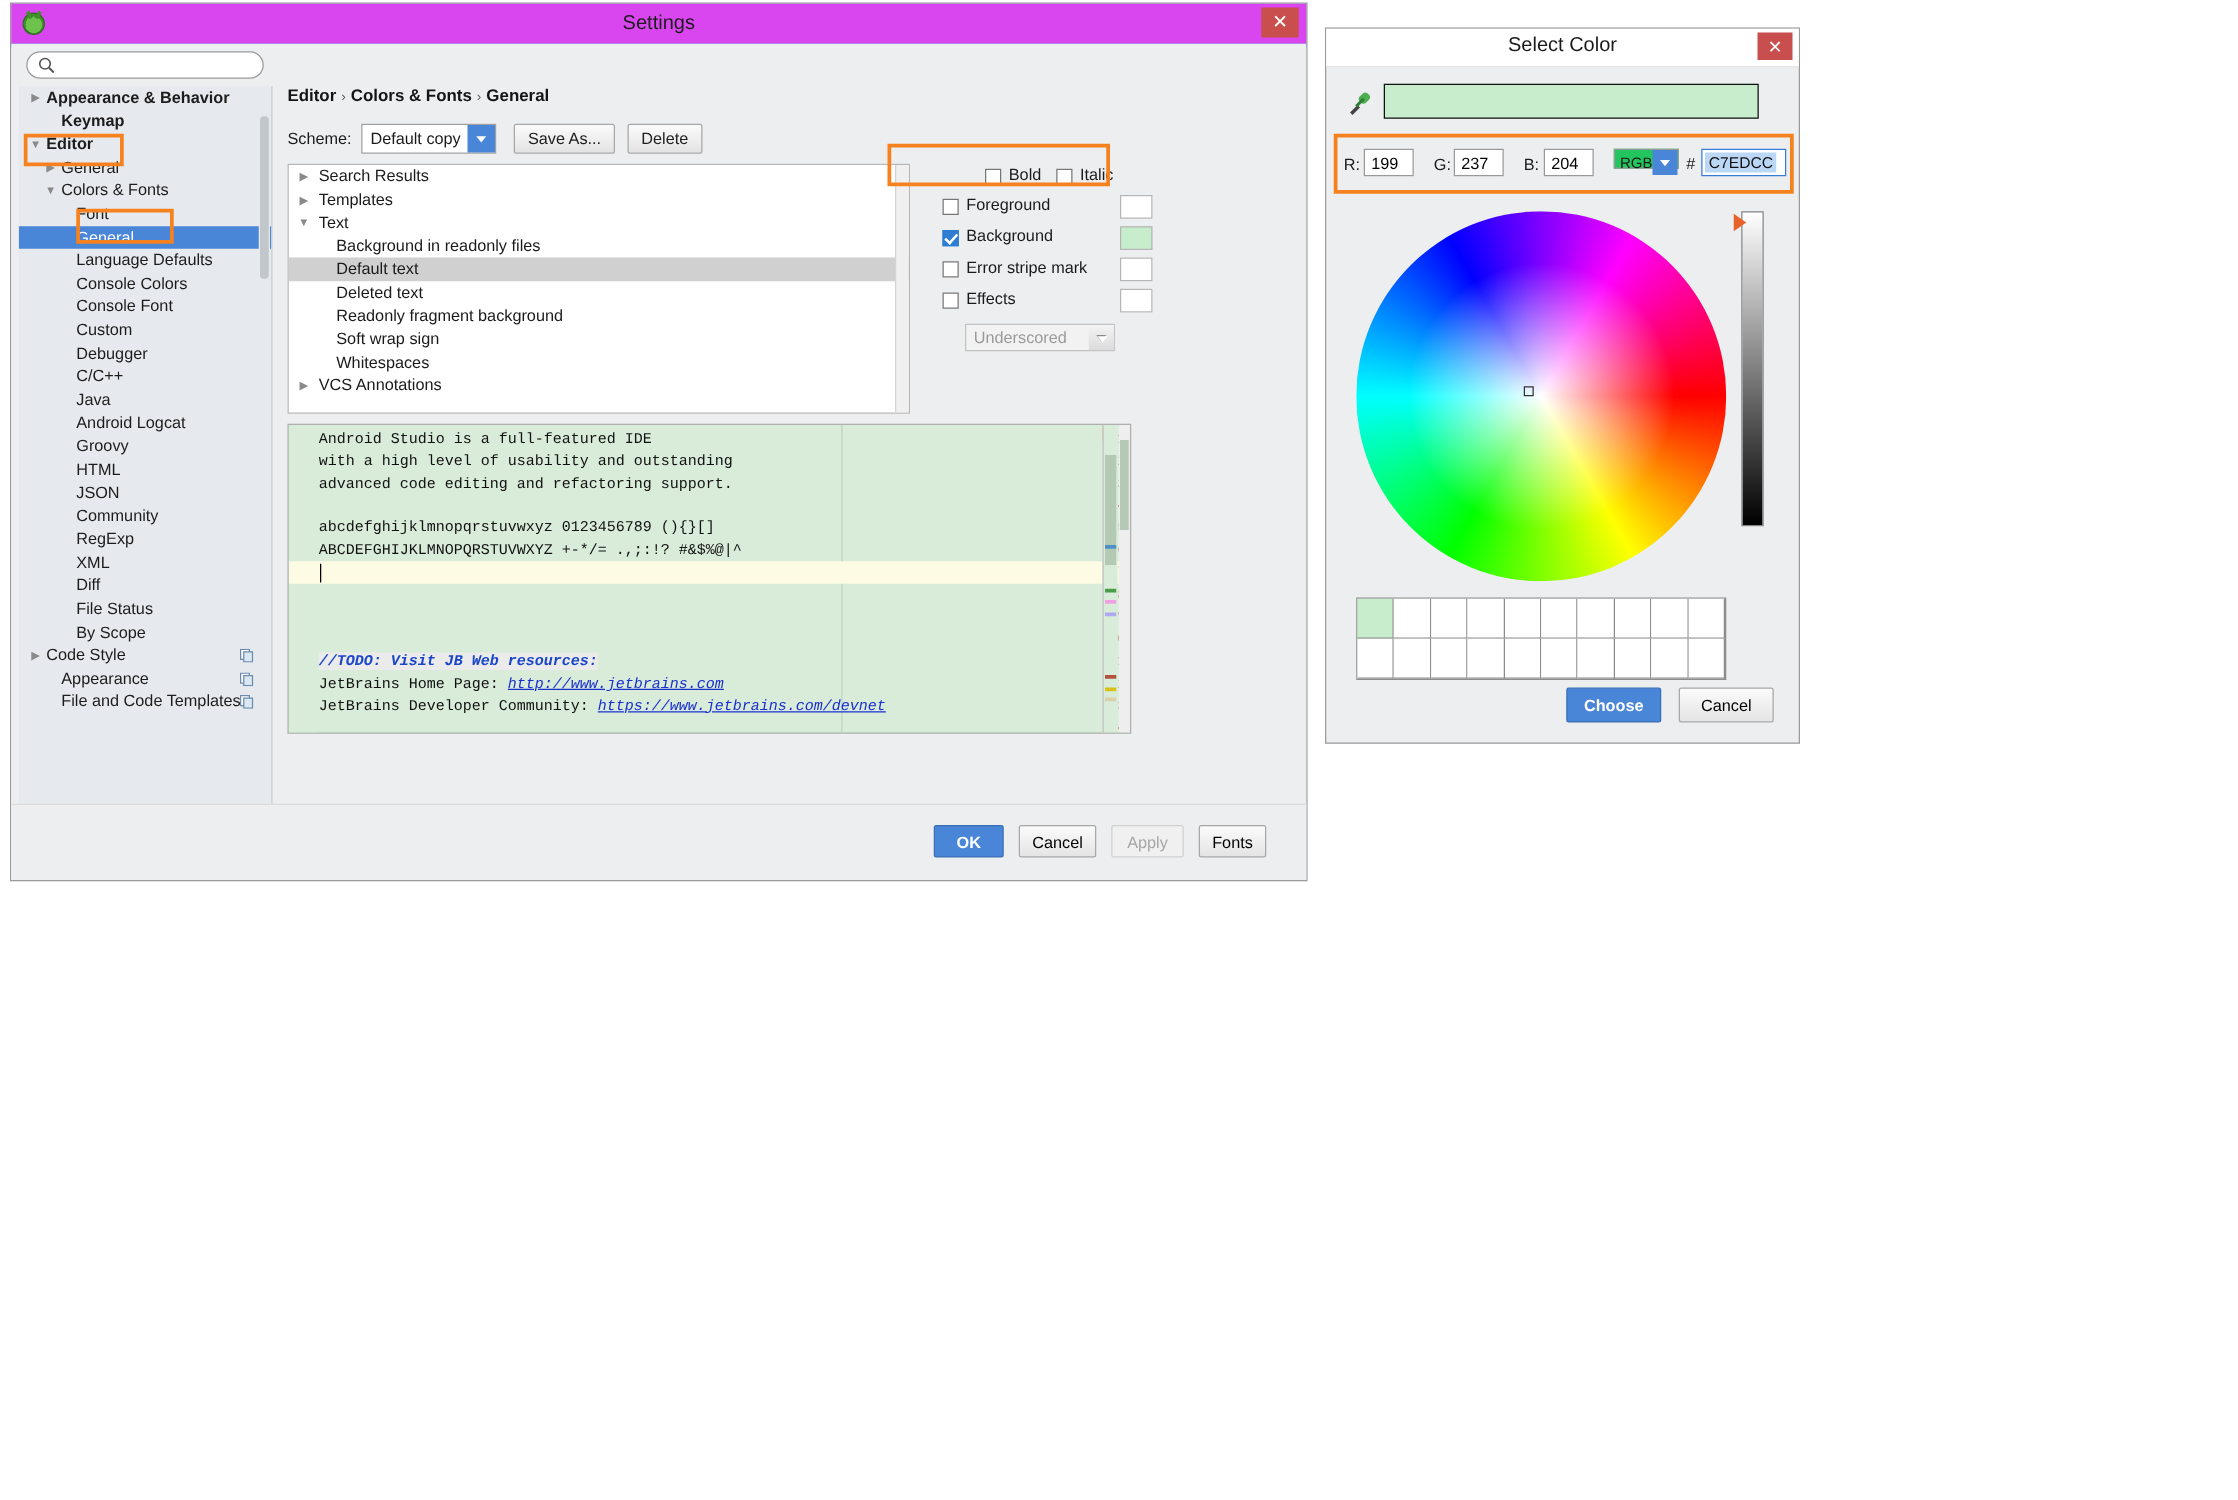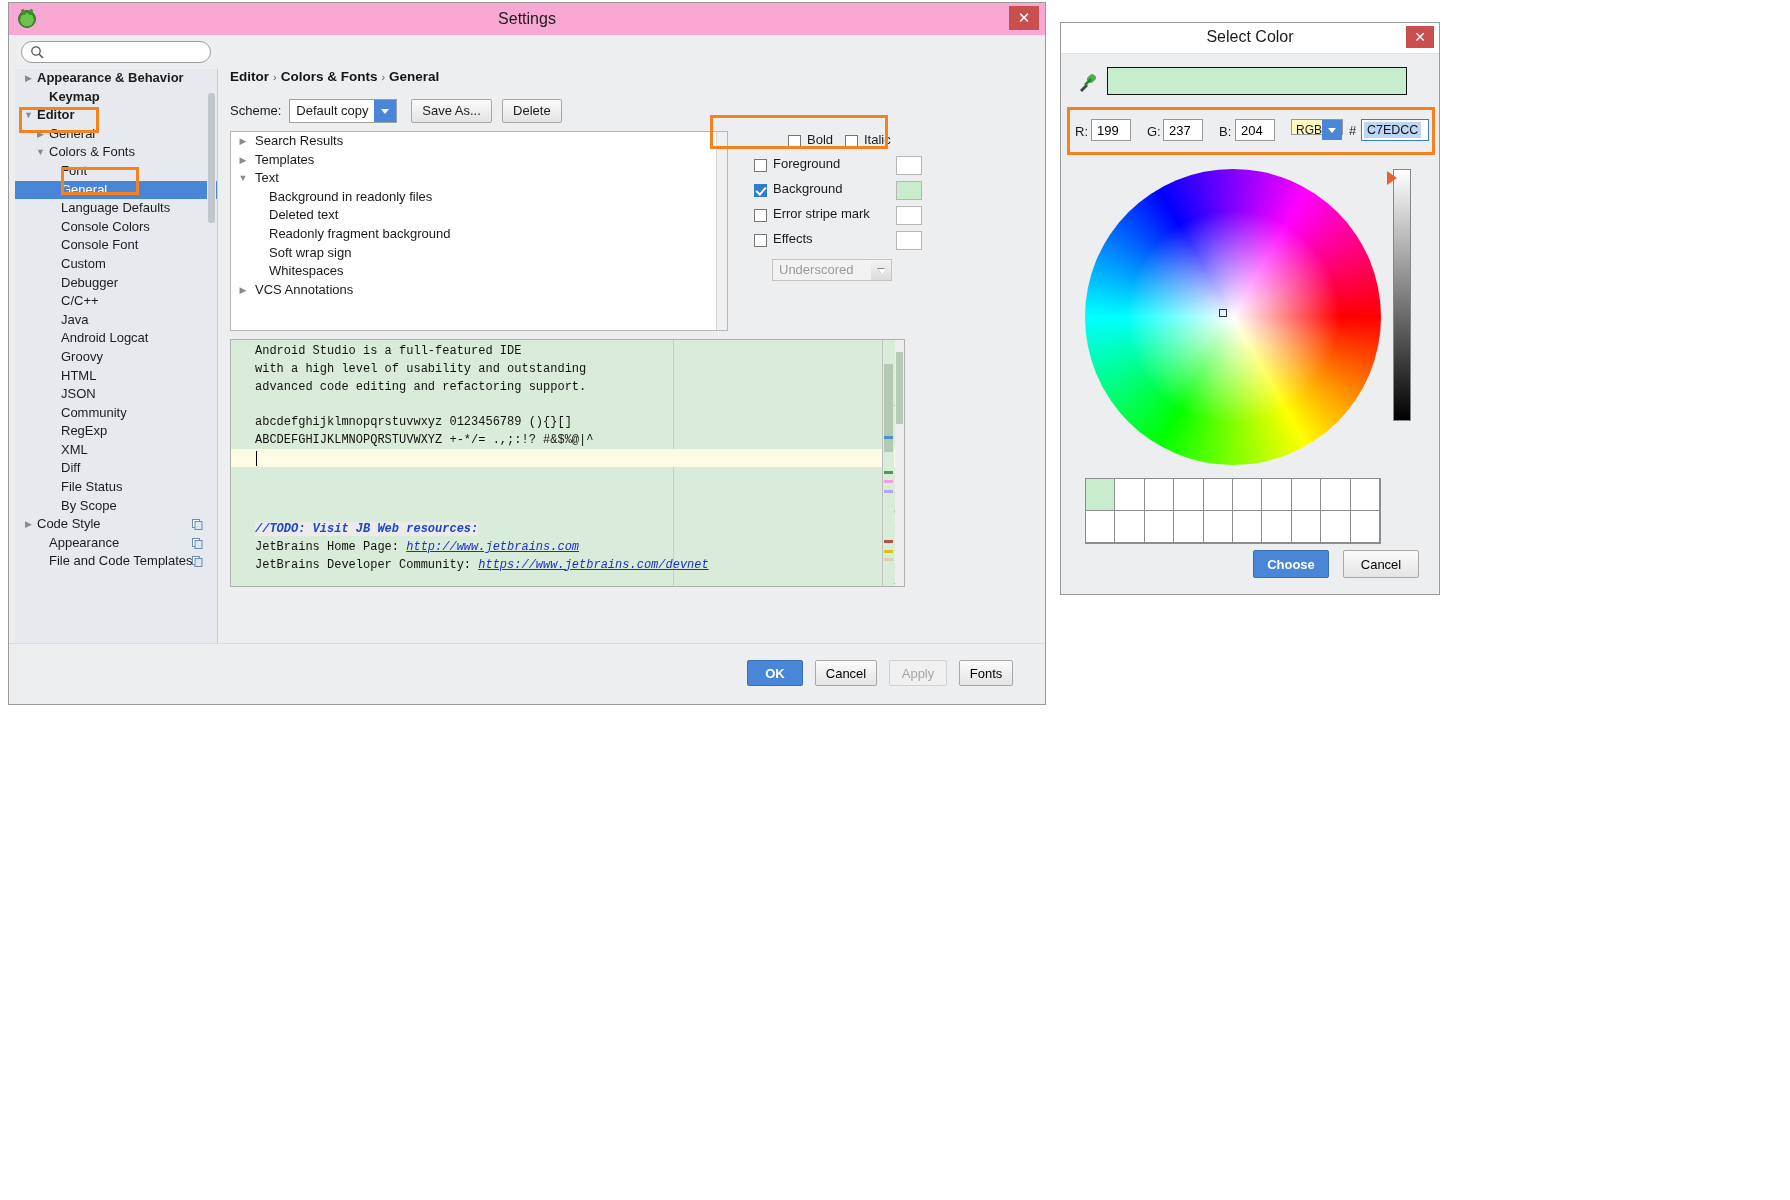--- a/index.html
+++ b/index.html
@@ -1,20 +1,20 @@
 <!DOCTYPE html>
 <html><head>
 <meta charset="utf-8">
 <style>
   html,body{margin:0;padding:0;background:#fff;}
   body{width:1790px;height:1200px;font-family:"Liberation Sans",sans-serif;font-size:13px;color:#1a1a1a;position:relative;overflow:hidden;}
 
   
   #settings-window{position:absolute;left:8px;top:2px;width:1038px;height:703px;background:#eceef0;border:1px solid #9a9a9a;box-sizing:border-box;}
-  #settings-titlebar{height:32px;background:#f9a8d4;position:relative;border-bottom:3px solid #0ea5e9;}
+  #settings-titlebar{height:32px;background:#d946ef;position:relative;border-bottom:3px solid #0ea5e9;}
   #settings-title{position:absolute;left:0;right:0;top:7px;text-align:center;font-size:16px;color:#1c1c1c;}
   #app-icon{position:absolute;left:9px;top:7px;width:18px;height:18px;border-radius:50%;
     background:radial-gradient(circle at 50% 55%, #6cc24a 0 55%, #3f8f2a 56% 100%);border:1px solid #2f6e1f;box-sizing:border-box;}
   #app-icon:before{content:"";position:absolute;left:3px;top:-2px;width:3px;height:6px;background:#3f8f2a;transform:rotate(-30deg);}
   #app-icon:after{content:"";position:absolute;right:3px;top:-2px;width:3px;height:6px;background:#3f8f2a;transform:rotate(30deg);}
   #settings-close{position:absolute;right:6px;top:3px;width:30px;height:24px;background:#c94f4f;color:#fff;font-size:15px;line-height:24px;text-align:center;cursor:pointer;}
 
   #settings-body{position:absolute;left:0;top:32px;right:0;bottom:0;background:#eceef0;}
 
   
@@ -92,21 +92,21 @@
   
   #color-dialog{position:absolute;left:1060px;top:22px;width:380px;height:573px;background:#eceef0;border:1px solid #9a9a9a;box-sizing:border-box;}
   #cd-titlebar{height:30px;background:#fff;position:relative;border-bottom:1px solid #e0e0e0;}
   #cd-title{position:absolute;left:0;right:0;top:5px;text-align:center;font-size:16px;}
   #cd-close{position:absolute;right:5px;top:3px;width:28px;height:22px;background:#c94f4f;color:#fff;font-size:14px;line-height:22px;text-align:center;cursor:pointer;}
   #eyedropper{position:absolute;left:16px;top:48px;width:22px;height:22px;}
   #cd-preview{position:absolute;left:46px;top:44px;width:300px;height:28px;background:#c7edcc;border:1px solid #111;box-sizing:border-box;}
   #rgbrow{position:absolute;left:14px;top:92px;width:352px;height:34px;}
   .chlbl{position:absolute;top:9px;font-size:13px;}
   .chfield{position:absolute;top:4px;width:40px;height:22px;border:1px solid #999;background:#fff;box-sizing:border-box;text-align:left;padding-left:5px;line-height:20px;font-size:13px;font-family:"Liberation Sans",sans-serif;}
-  #mode-combo{position:absolute;left:262px;top:4px;width:52px;height:16px;border:1px solid #999;background:#fef9c3;box-sizing:border-box;}
+  #mode-combo{position:absolute;left:262px;top:4px;width:52px;height:16px;border:1px solid #999;background:#22c55e;box-sizing:border-box;}
   #mode-combo .mtext{position:absolute;left:4px;top:0;line-height:20px;font-size:12px;}
   #mode-combo .marrow{position:absolute;right:0;top:0;width:20px;height:20px;background:#4a86d8;}
   #mode-combo .marrow:after{content:"";position:absolute;left:6px;top:8px;border-left:4px solid transparent;border-right:4px solid transparent;border-top:5px solid #fff;}
   #hash{position:absolute;left:318px;top:8px;font-size:13px;}
   #hexfield{position:absolute;left:330px;top:4px;width:60px;height:22px;border:1px solid #3a7bd5;background:#fff;box-sizing:border-box;}
   #hexval{position:absolute;left:2px;top:2px;background:#bcd7f5;color:#111;font-size:12.5px;padding:1px 3px;}
   #wheel{position:absolute;left:24px;top:146px;width:296px;height:296px;border-radius:50%;
     background:
       radial-gradient(circle closest-side at 50% 50%, #ffffff 0%, rgba(255,255,255,0) 72%),
       conic-gradient(from 90deg, #ff0000, #ffff00, #00ff00, #00ffff, #0000ff, #ff00ff, #ff0000);}
@@ -294,20 +294,24 @@
               <span class="tw" style="left: 6px;">▶</span>
               <span class="lbl" style="left: 24px; text-align: center;">Templates</span>
             </div>
             <div class="clrow">
               <span class="tw" style="left: 6px;">▼</span>
               <span class="lbl" style="left: 24px;">Text</span>
             </div>
             <div class="clrow">
               <span class="tw" style="left: 20px;"></span>
               <span class="lbl" style="left: 38px;">Background in readonly files</span>
+            </div>
+            <div class="clrow sel">
+              <span class="tw" style="left: 20px;"></span>
+              <span class="lbl" style="left: 38px;">Default text</span>
             </div>
             <div class="clrow">
               <span class="tw" style="left: 20px;"></span>
               <span class="lbl" style="left: 38px;">Deleted text</span>
             </div>
             <div class="clrow">
               <span class="tw" style="left: 20px;"></span>
               <span class="lbl" style="left: 38px;">Readonly fragment background</span>
             </div>
             <div class="clrow">

